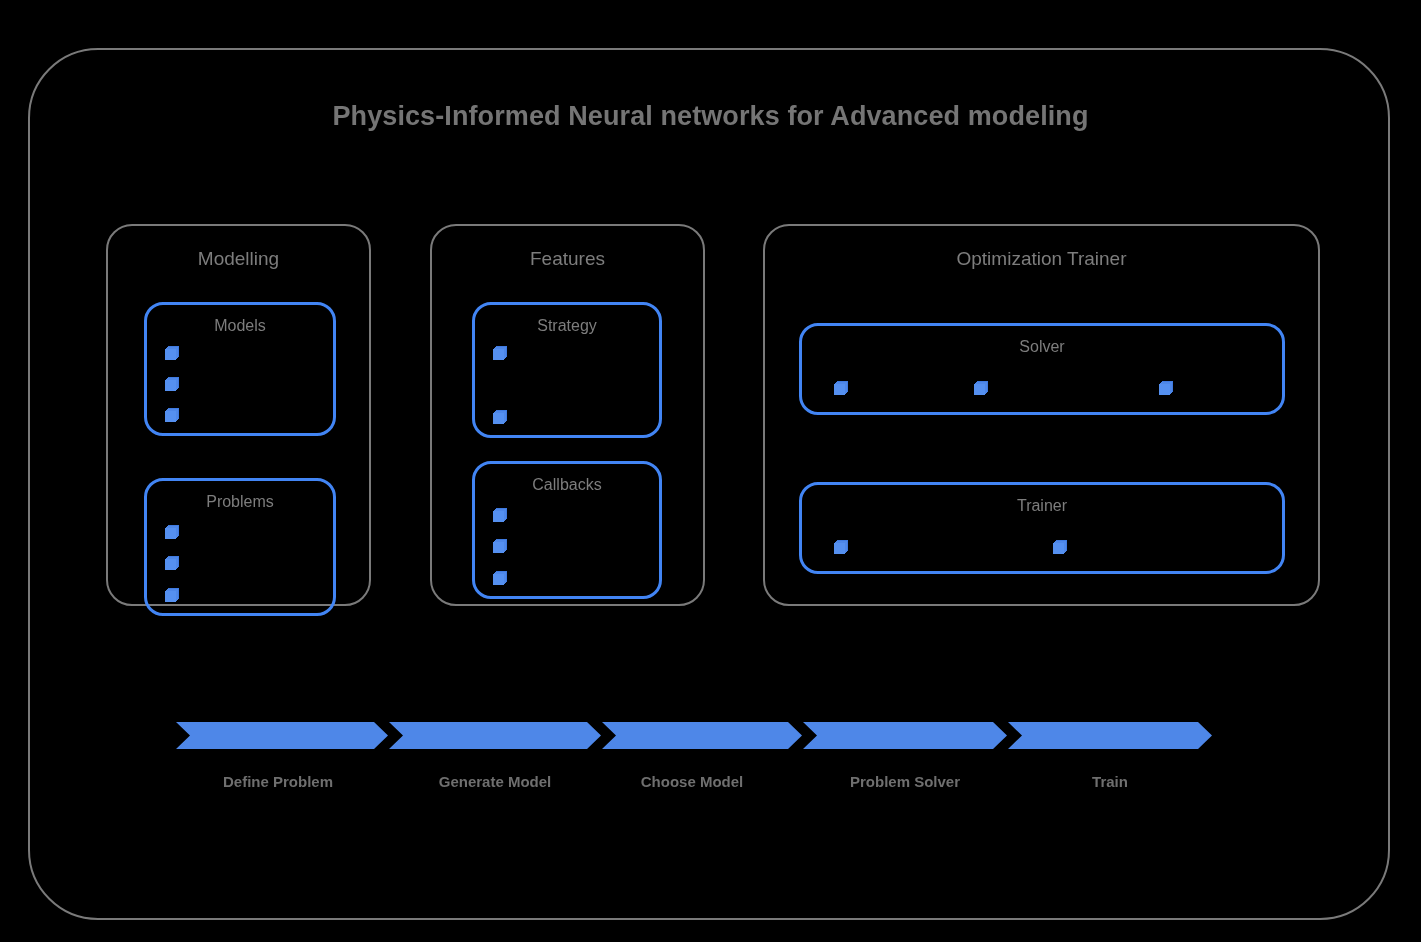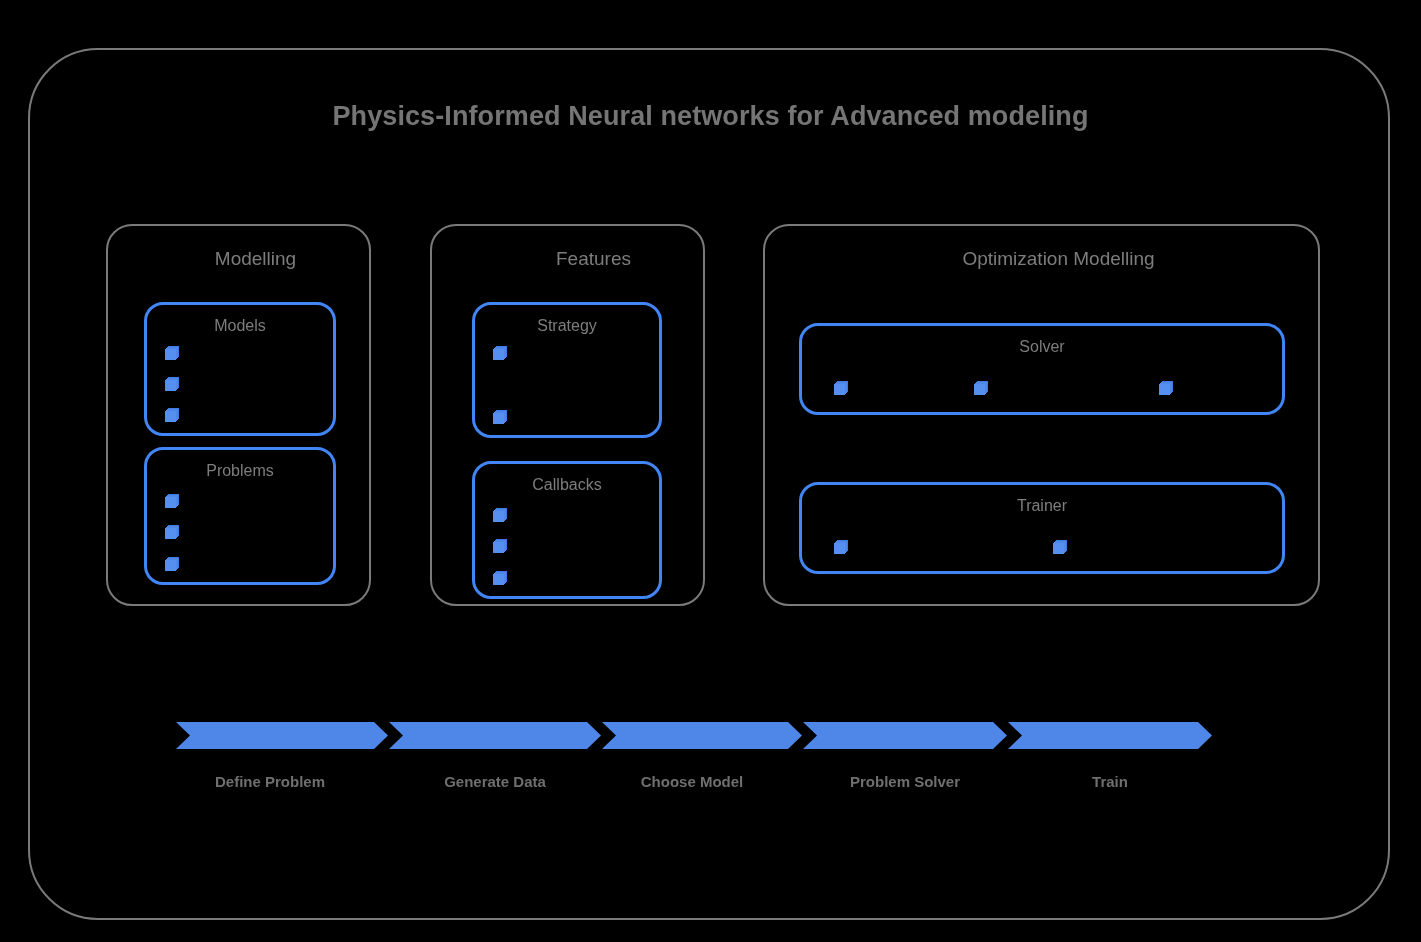--- a/index.html
+++ b/index.html
@@ -56,49 +56,48 @@
     box-sizing: border-box;
   }
   .group-title {
     position: absolute;
     left: 0;
     width: 100%;
     text-align: center;
     color: #7d7d7d;
     font-size: 19px;
     font-weight: normal;
-    margin-left: 17px;
   }
 
   #group-modelling { left: 106px; top: 224px; width: 265px; height: 382px; }
   #group-features  { left: 430px; top: 224px; width: 275px; height: 382px; }
   #group-optim     { left: 763px; top: 224px; width: 557px; height: 382px; }
 
   .group-title-modelling { top: 248px; left: 106px; width: 265px; }
-  .group-title-features  { top: 248px; left: 439px; width: 275px; }
+  .group-title-features  { top: 248px; left: 430px; width: 275px; }
   .group-title-optim     { top: 248px; left: 763px; width: 557px; }
 
   
   .blue-box {
     position: absolute;
     border: 3px solid #4285F4;
     border-radius: 19px;
     box-sizing: border-box;
   }
   .blue-title {
     position: absolute;
     width: 100%;
     left: 0;
     text-align: center;
     color: #7d7d7d;
     font-size: 16px;
   }
 
   #box-models    { left: 144px; top: 302px; width: 192px; height: 134px; }
-  #box-problems  { left: 144px; top: 447px; width: 192px; height: 138px; }
+  #box-problems  { left: 144px; top: 478px; width: 192px; height: 138px; }
   #box-geometry  { left: 472px; top: 302px; width: 190px; height: 136px; }
   #box-callbacks { left: 472px; top: 461px; width: 190px; height: 138px; }
   #box-solver    { left: 799px; top: 323px; width: 486px; height: 92px; }
   #box-trainer   { left: 799px; top: 482px; width: 486px; height: 92px; }
 
   
   .cube {
     position: absolute;
     width: 11px;
     height: 11px;
@@ -170,40 +169,40 @@
   </div>
 
   <div class="blue-box" id="box-callbacks">
     <div class="blue-title" style="top:12px;">Callbacks</div>
     <div class="cube" style="left:18px; top:47px;"></div>
     <div class="cube" style="left:18px; top:78px;"></div>
     <div class="cube" style="left:18px; top:110px;"></div>
   </div>
 
   <div class="group-box" id="group-optim"></div>
-  <div class="group-title group-title-optim">Optimization Modelling</div>
+  <div class="group-title group-title-optim">Optimization Trainer</div>
 
   <div class="blue-box" id="box-trainer">
     <div class="blue-title" style="top:12px;">Trainer</div>
     <div class="cube" style="left:32px; top:58px;"></div>
     <div class="cube" style="left:251px; top:58px;"></div>
   </div>
 
   <div class="blue-box" id="box-solver">
     <div class="blue-title" style="top:12px;">Solver</div>
     <div class="cube" style="left:32px; top:58px;"></div>
     <div class="cube" style="left:172px; top:58px;"></div>
     <div class="cube" style="left:357px; top:58px;"></div>
   </div>
 
   <div class="chevron" style="left:176px; width:212px;"></div>
-  <div class="chevron-label" style="left:164px; width:212px;">Define Problem</div>
+  <div class="chevron-label" style="left:172px; width:212px;">Define Problem</div>
 
   <div class="chevron" style="left:389px; width:212px;"></div>
-  <div class="chevron-label" style="left:389px; width:212px;">Generate Data</div>
+  <div class="chevron-label" style="left:389px; width:212px;">Generate Model</div>
 
   <div class="chevron" style="left:602px; width:200px;"></div>
   <div class="chevron-label" style="left:592px; width:200px;">Choose Model</div>
 
   <div class="chevron" style="left:803px; width:204px;"></div>
   <div class="chevron-label" style="left:803px; width:204px;">Problem Solver</div>
 
   <div class="chevron" style="left:1008px; width:204px;"></div>
   <div class="chevron-label" style="left:1008px; width:204px;">Train</div>
 

